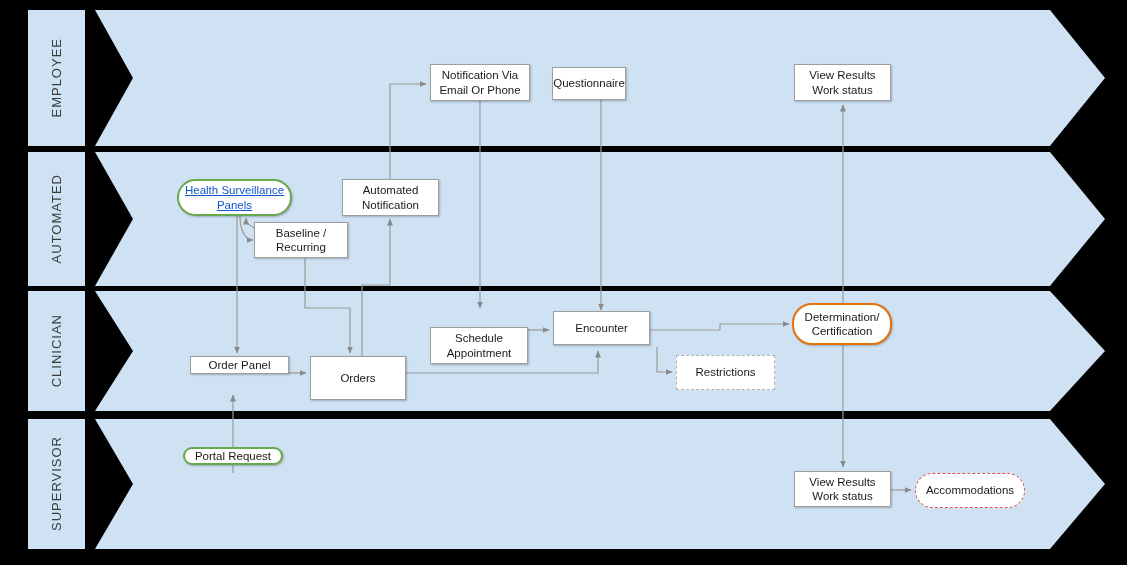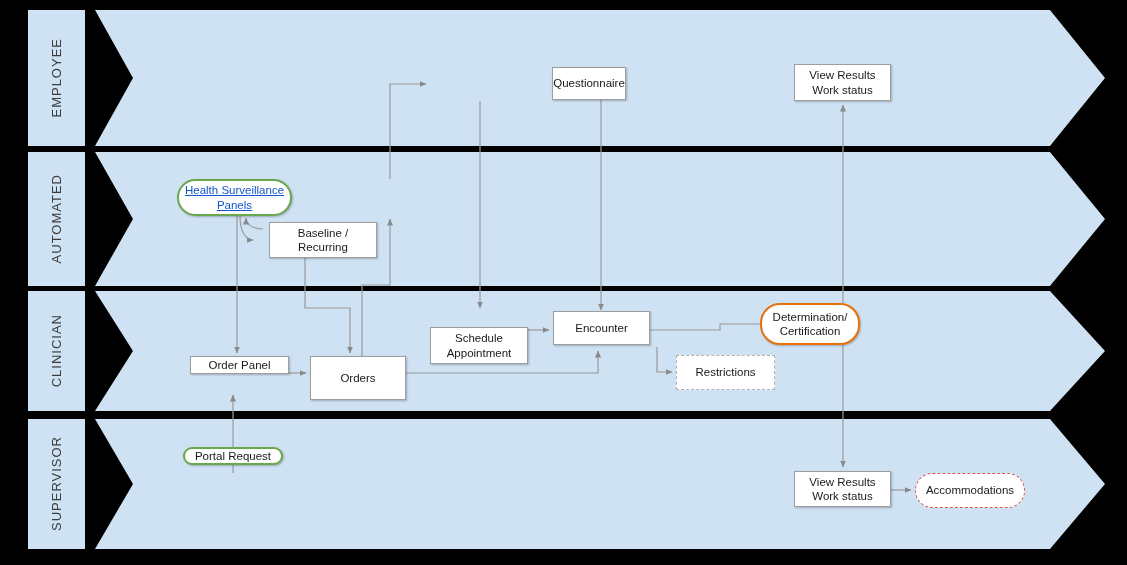--- a/index.html
+++ b/index.html
@@ -89,47 +89,53 @@
       <path marker-end="url(#arr)" d="M 657 347 L 657 372 L 672 372"></path>
       <path marker-end="url(#arr)" d="M 406 373 L 598 373 L 598 351"></path>
       <path marker-end="url(#arr)" d="M 843 303 L 843 105"></path>
       <path marker-end="url(#arr)" d="M 843 345 L 843 467"></path>
       <path marker-end="url(#arr)" d="M 891 490 L 911 490"></path>
       <path marker-end="url(#arr)" d="M 233 473 L 233 395"></path>
       <path marker-end="url(#arr)" d="M 282 373 L 306 373"></path>
     </g>
   </svg>
 
+  <div class="node" style="left:430px;top:64px;width:100px;height:37px">
+    <span>Notification Via Email Or Phone</span>
+  </div>
 
   <div class="node" style="left:552px;top:67px;width:74px;height:33px">
     <span>Questionnaire</span>
   </div>
 
   <div class="node" style="left:794px;top:64px;width:97px;height:37px">
     <span>View Results Work status</span>
   </div>
 
   <div class="node stadium green" style="left:177px;top:179px;width:115px;height:37px">
     <a class="link">Health Surveillance Panels</a>
   </div>
 
-  <div class="node" style="left:269px;top:222px;width:108px;height:36px">
+  <div class="node" style="left:254px;top:222px;width:94px;height:36px">
     <span>Baseline / Recurring</span>
   </div>
 
+  <div class="node" style="left:342px;top:179px;width:97px;height:37px">
+    <span>Automated Notification</span>
+  </div>
 
   <div class="node" style="left:430px;top:327px;width:98px;height:37px">
     <span>Schedule Appointment</span>
   </div>
 
   <div class="node" style="left:553px;top:311px;width:97px;height:34px">
     <span>Encounter</span>
   </div>
 
-  <div class="node stadium orange" style="left:760px;top:303px;width:100px;height:42px">
+  <div class="node stadium orange" style="left:792px;top:303px;width:100px;height:42px">
     <span>Determination/ Certification</span>
   </div>
 
   <div class="node dashed-gray" style="left:676px;top:355px;width:99px;height:35px">
     <span>Restrictions</span>
   </div>
 
   <div class="node" style="left:190px;top:356px;width:99px;height:18px">
     <span>Order Panel</span>
   </div>

